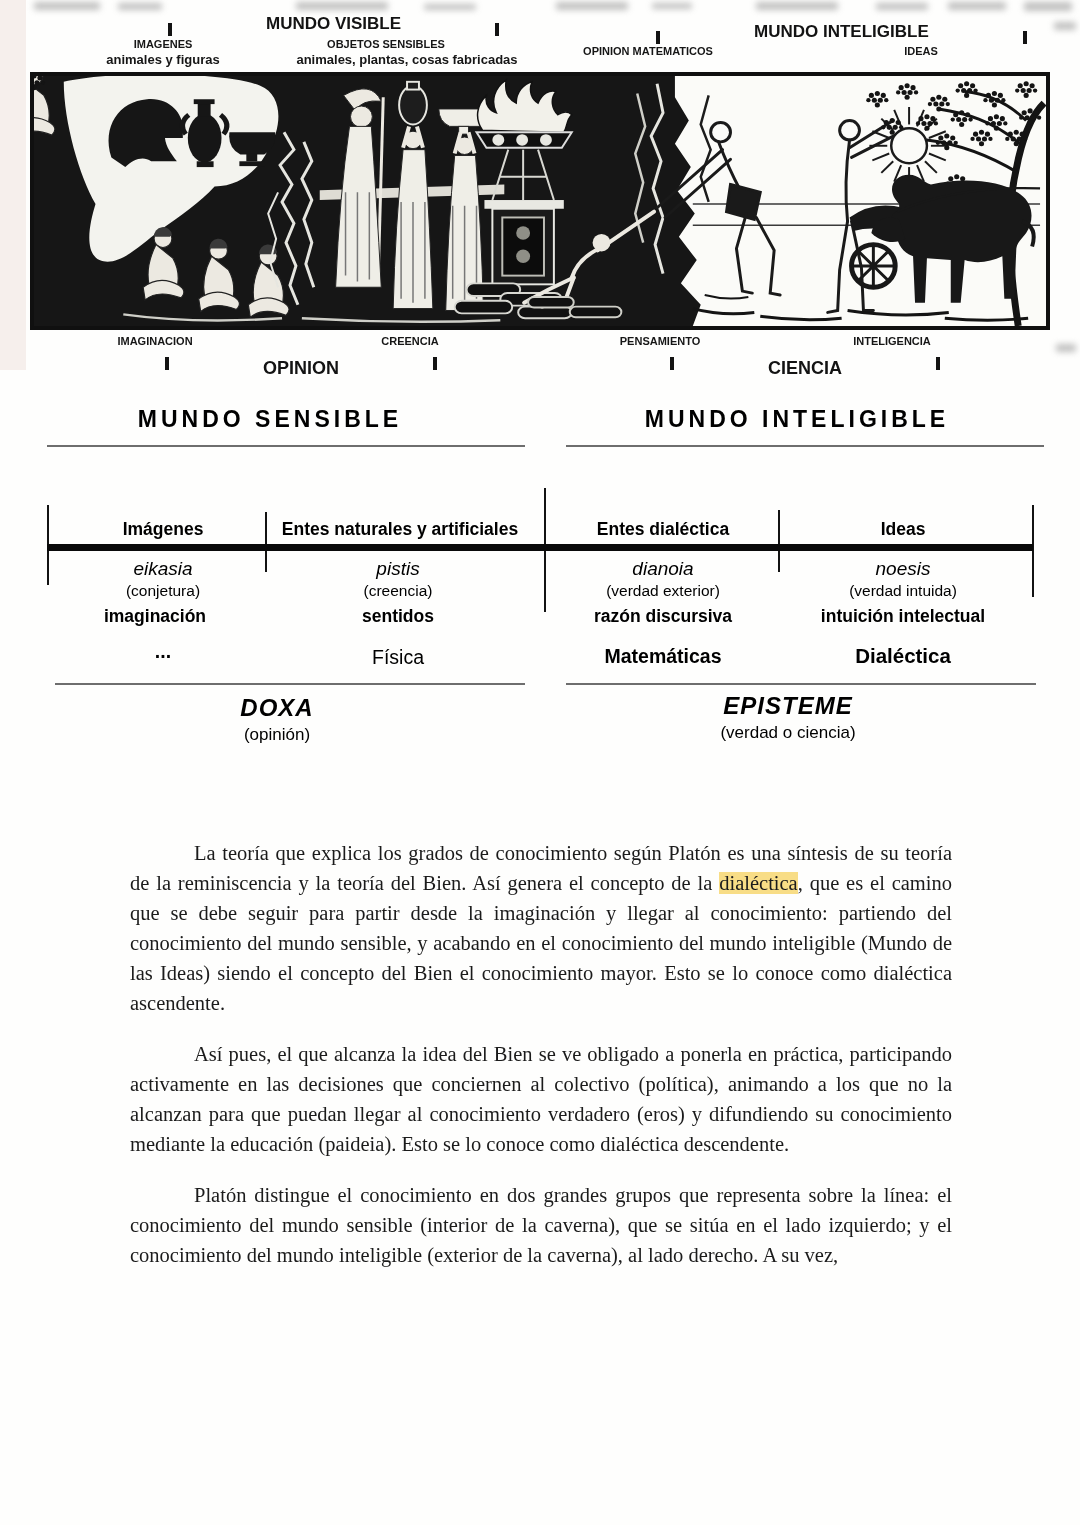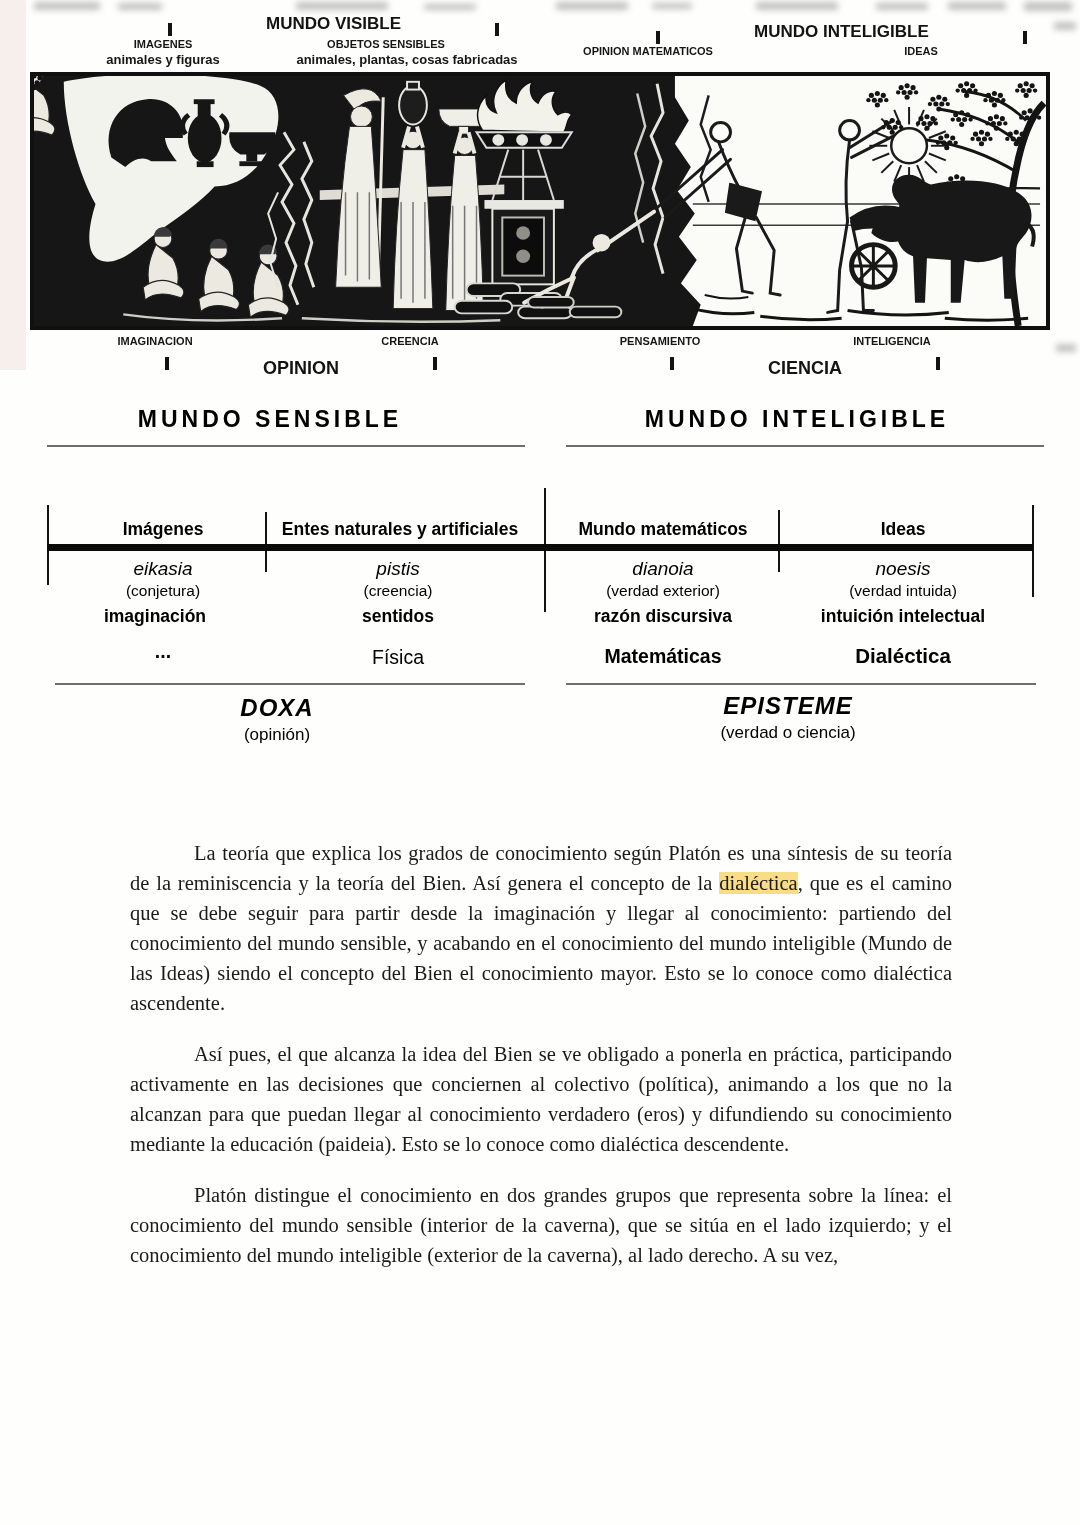--- a/index.html
+++ b/index.html
@@ -318,21 +318,21 @@
     <div class="rule" style="left:566px;top:445px;width:478px;"></div>
 
     <div class="vline" style="left:47px;top:505px;height:80px;"></div>
     <div class="vline" style="left:265px;top:512px;height:60px;"></div>
     <div class="vline" style="left:544px;top:488px;height:124px;"></div>
     <div class="vline" style="left:778px;top:510px;height:62px;"></div>
     <div class="vline" style="left:1032px;top:505px;height:92px;"></div>
 
     <div class="cell col-head" style="left:163px;top:519px;">Imágenes</div>
     <div class="cell col-head" style="left:400px;top:519px;">Entes naturales y artificiales</div>
-    <div class="cell col-head" style="left:663px;top:519px;">Mundo matemáticos</div>
+    <div class="cell col-head" style="left:663px;top:519px;">Entes dialéctica</div>
     <div class="cell col-head" style="left:903px;top:519px;">Ideas</div>
 
     <div class="thick" style="left:47px;top:544px;width:986px;"></div>
 
     <div class="cell greek" style="left:163px;top:558px;">eikasia</div>
     <div class="cell greek" style="left:398px;top:558px;">pistis</div>
     <div class="cell greek" style="left:663px;top:558px;">dianoia</div>
     <div class="cell greek" style="left:903px;top:558px;">noesis</div>
 
     <div class="cell gloss" style="left:163px;top:582px;">(conjetura)</div>

